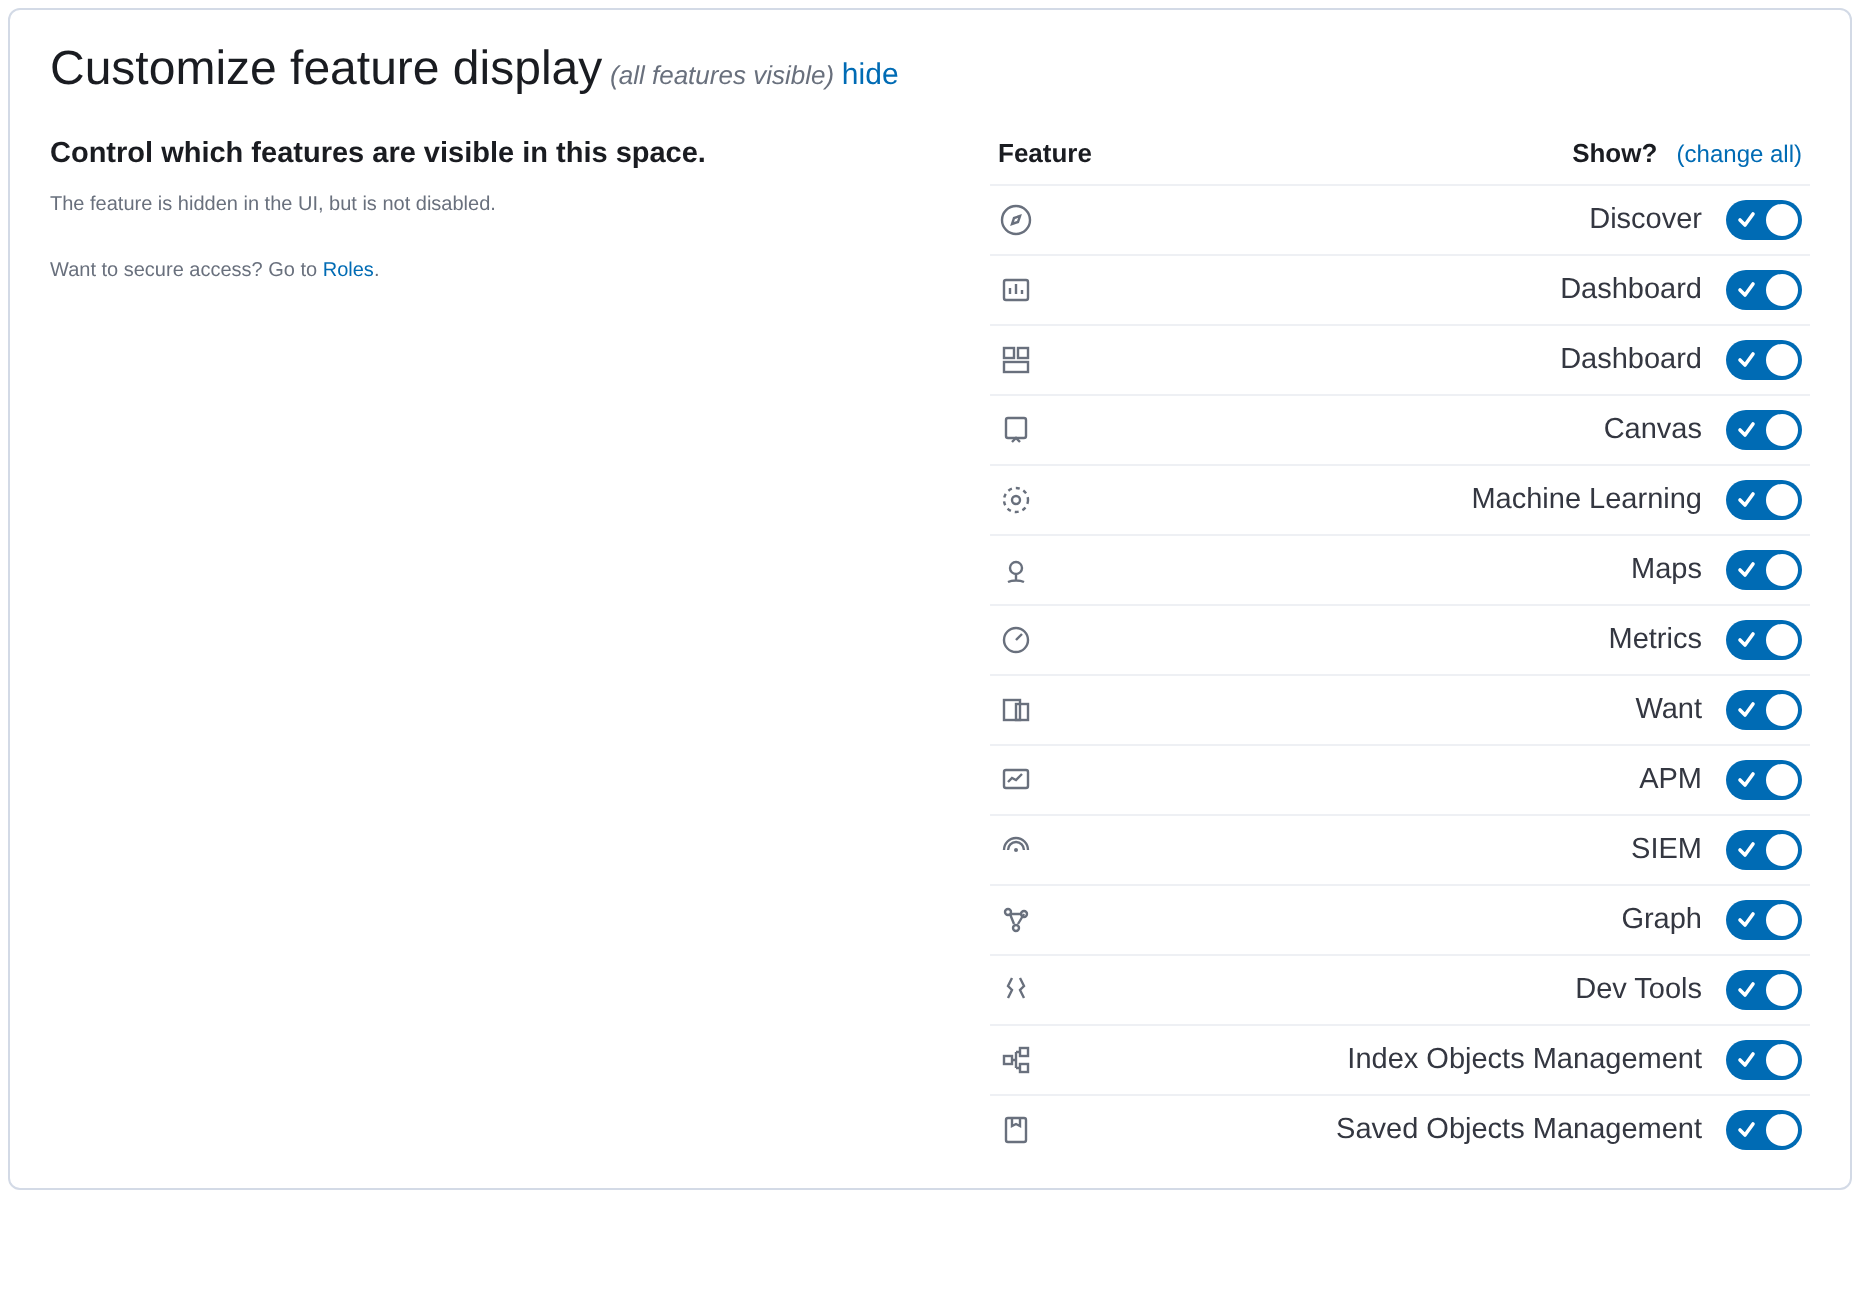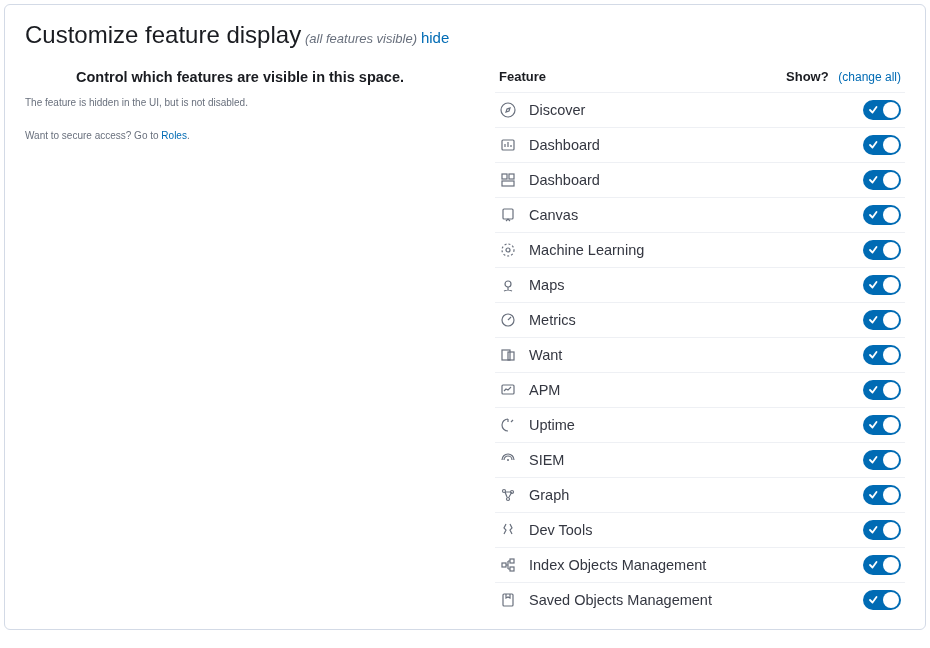--- a/index.html
+++ b/index.html
@@ -35,21 +35,20 @@
     margin-left: 0;
   }
   .columns { display: flex; gap: 40px; }
   .left-col { flex: 0 0 430px; }
   .right-col { flex: 1; }
   .section-heading {
     font-size: 14.5px;
     font-weight: 600;
     color: #1a1c21;
     margin-bottom: 10px;
-    text-align: center;
   }
   .help-text {
     font-size: 10px;
     color: #69707d;
     line-height: 1.5;
     margin-bottom: 18px;
   }
   .inline-link { color: #006bb4; cursor: pointer; }
   .table-head {
     display: flex;
@@ -66,20 +65,21 @@
     color: #006bb4;
     margin-left: 6px;
     cursor: pointer;
   }
   .feature-row {
     display: flex;
     align-items: center;
     border-top: 1px solid #eef0f4;
     padding: 7px 4px;
     gap: 12px;
+    text-align: right;
   }
   .feat-icon {
     width: 18px;
     height: 18px;
     flex: 0 0 18px;
     color: #69707d;
   }
   .feat-label {
     flex: 1;
     font-size: 14.5px;
@@ -318,31 +318,20 @@
             </svg>
             <span class="feat-label">APM</span>
             <div class="switch">
               <svg viewBox="0 0 10 10">
                 <use href="#ic-check"></use>
               </svg>
             </div>
           </div>
           <div class="feature-row">
             <svg viewBox="0 0 18 18" class="feat-icon">
-              <use href="#ic-uptime"></use>
-            </svg>
-            <span class="feat-label">Uptime</span>
-            <div class="switch">
-              <svg viewBox="0 0 10 10">
-                <use href="#ic-check"></use>
-              </svg>
-            </div>
-          </div>
-          <div class="feature-row">
-            <svg viewBox="0 0 18 18" class="feat-icon">
               <use href="#ic-siem"></use>
             </svg>
             <span class="feat-label">SIEM</span>
             <div class="switch">
               <svg viewBox="0 0 10 10">
                 <use href="#ic-check"></use>
               </svg>
             </div>
           </div>
           <div class="feature-row">

